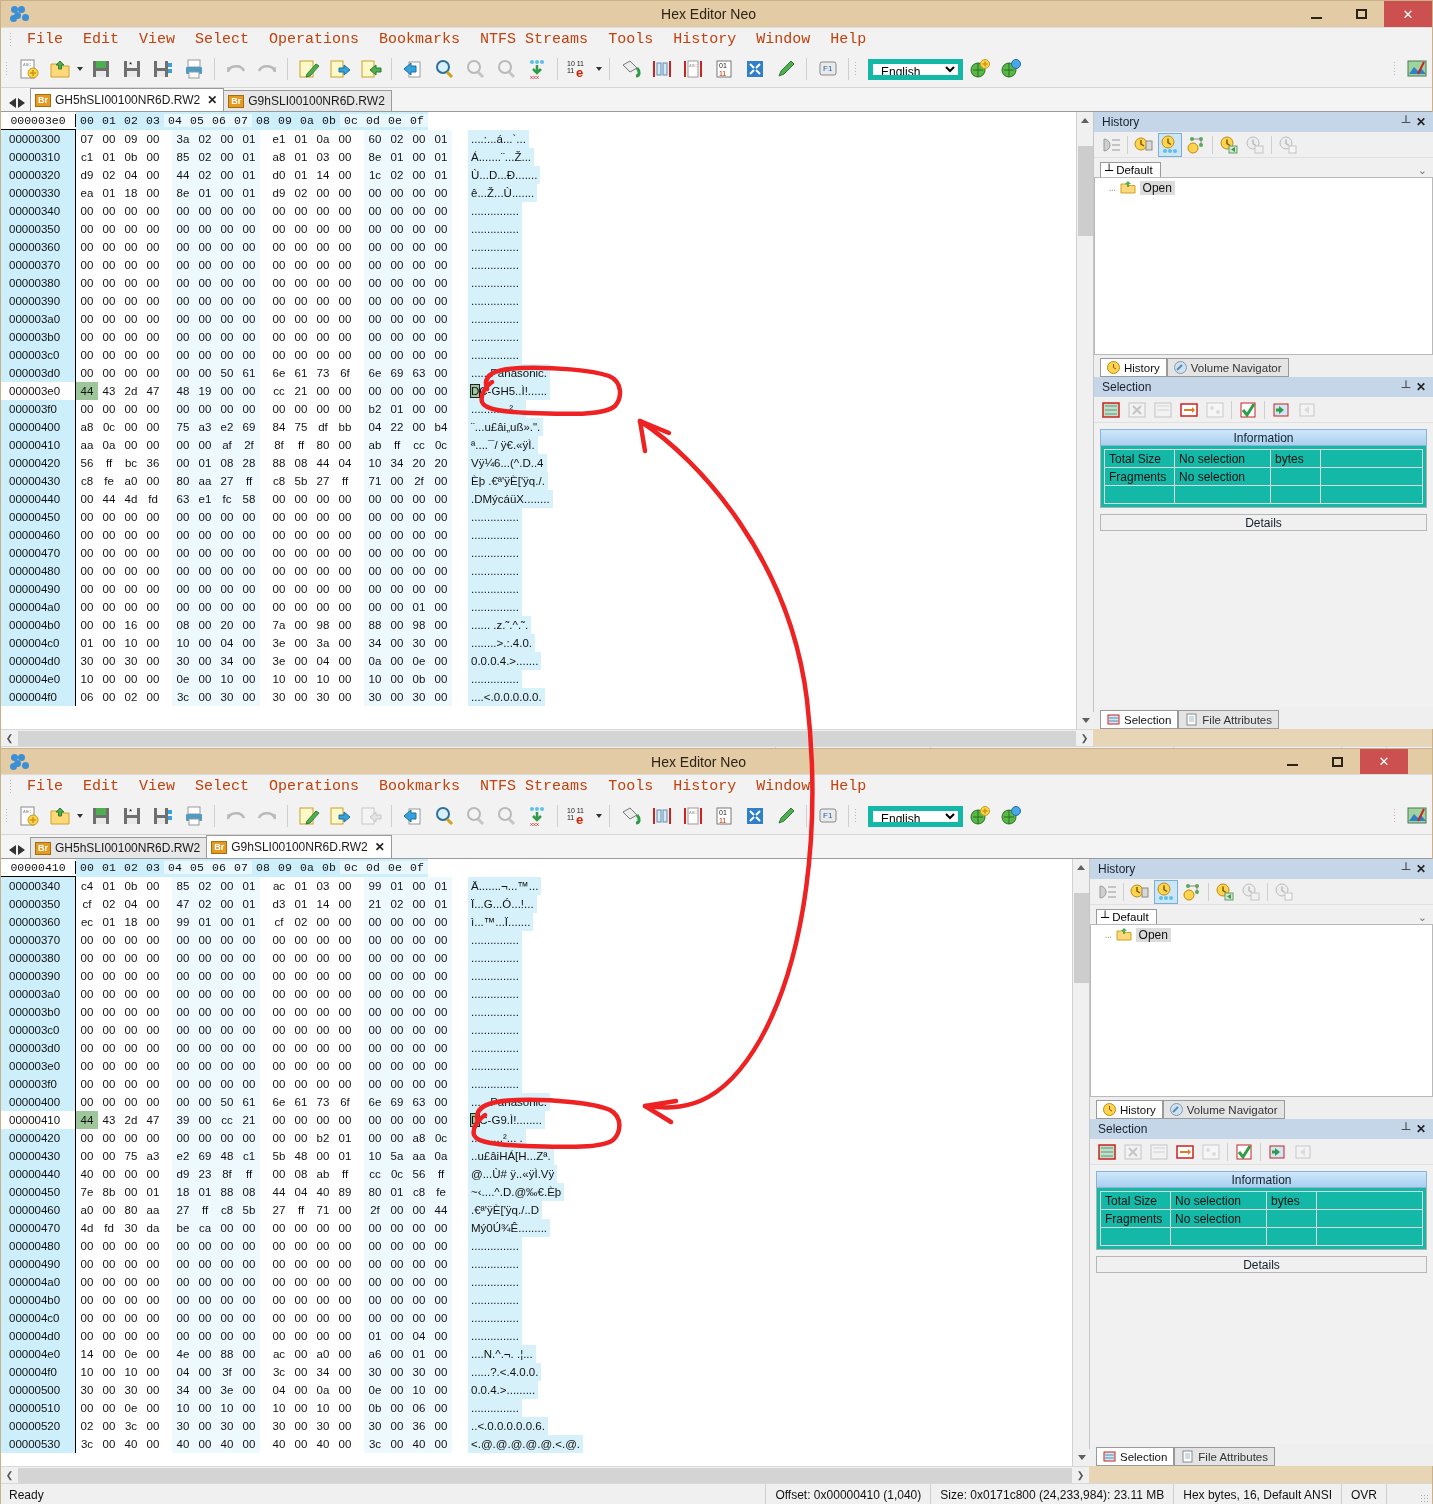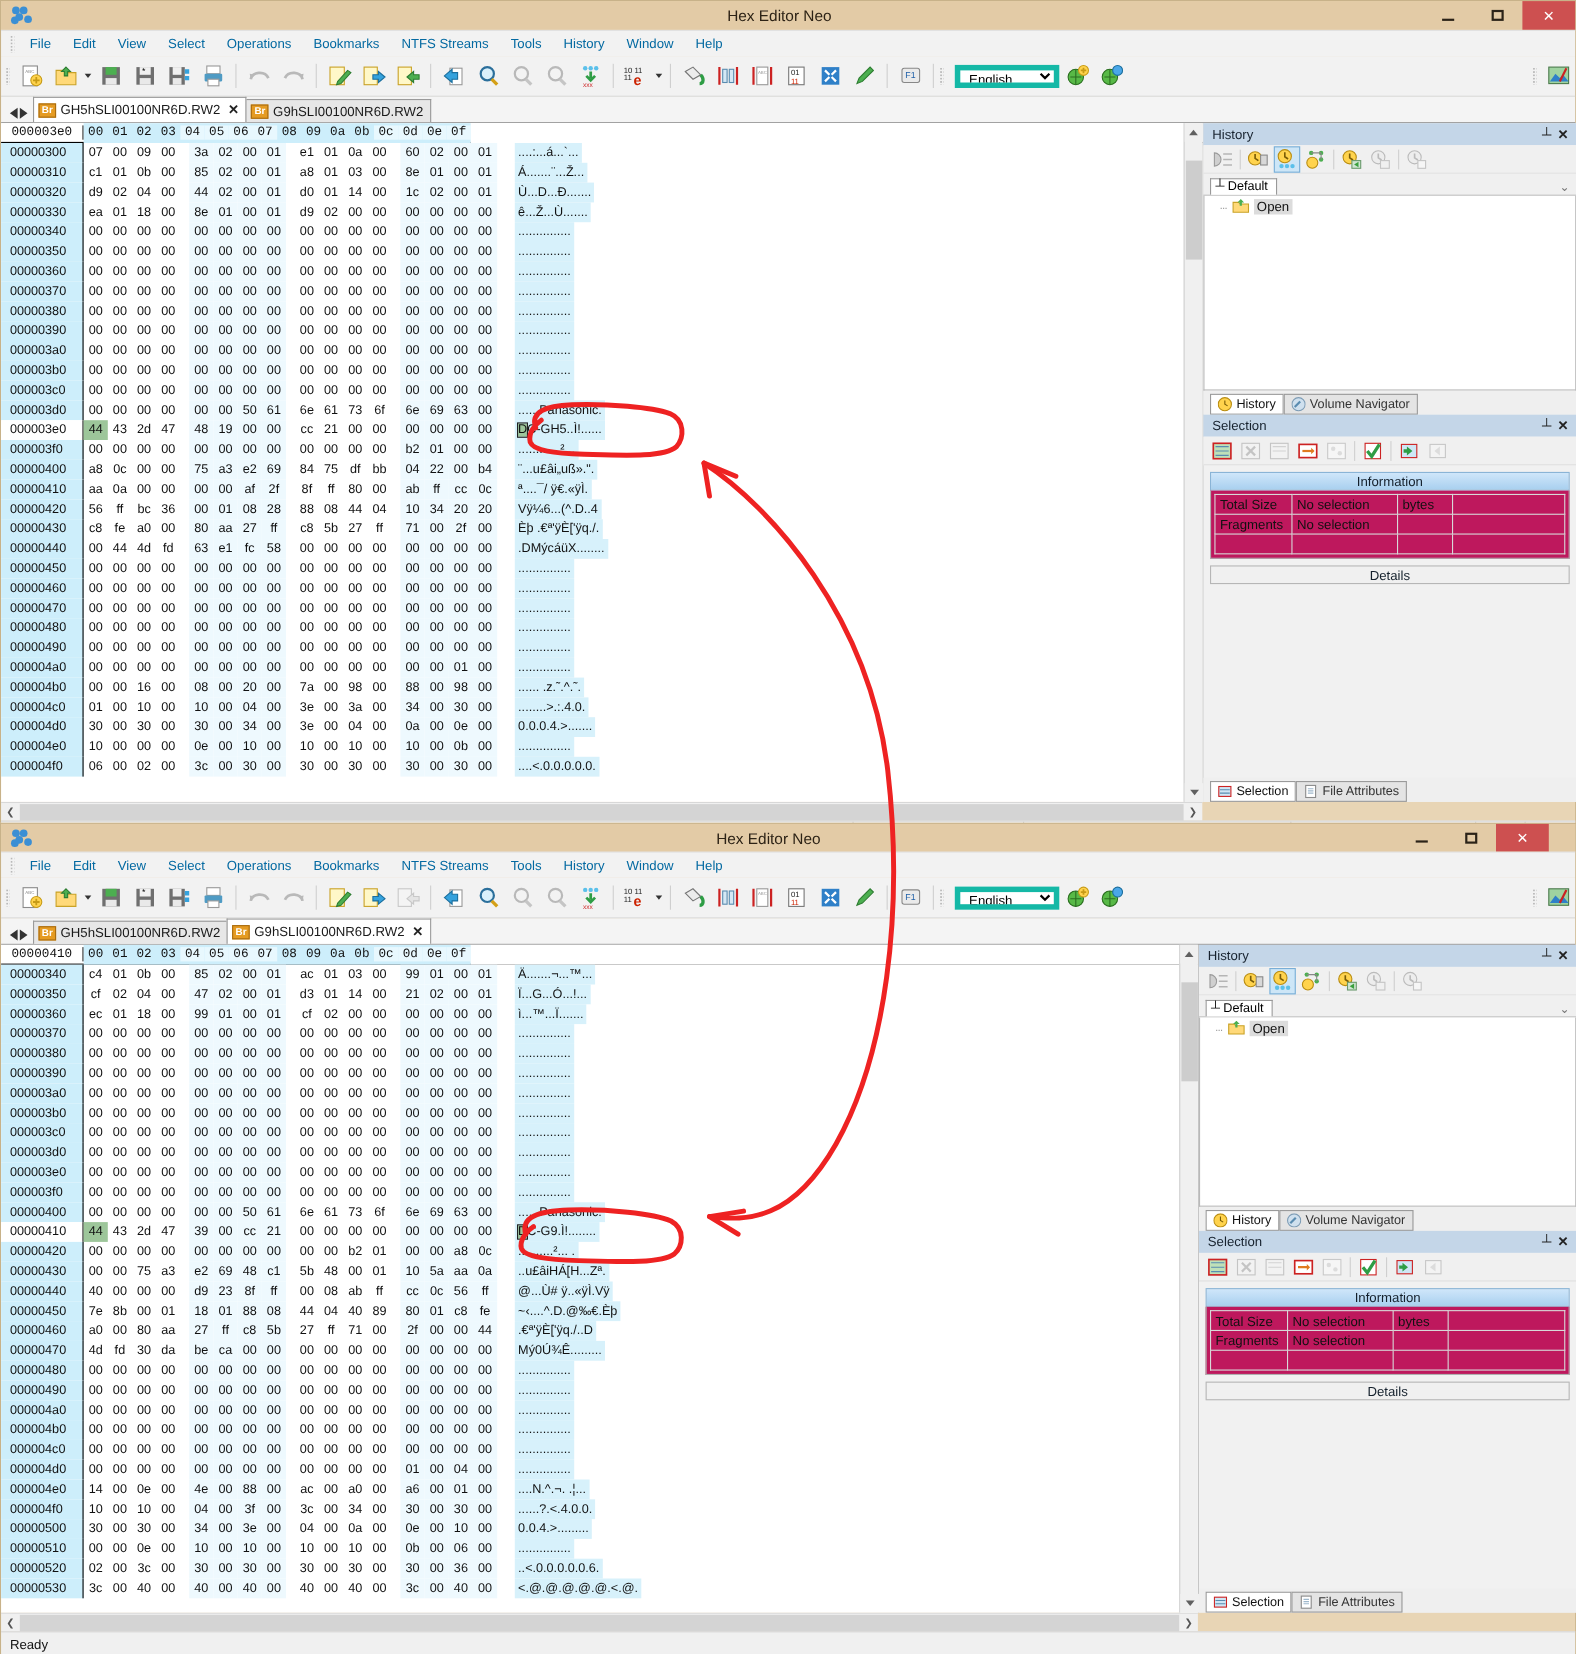--- a/index.html
+++ b/index.html
@@ -73,24 +73,25 @@
   .menubar {
     height: 24px;
     background: #f2f2f2;
     border-top: 1px solid #dcdcdc;
     display: flex;
     align-items: center;
     padding-left: 8px;
     gap: 0px;
   }
   .menu-item {
-    font-size: 12px;
-    color: #0369a1;
+    font-size: 15px;
+    color: #c2410c;
     padding: 3px 10px;
     white-space: nowrap;
+    font-family: Liberation Mono, monospace;
   }
   .grip {
     width: 4px; height: 16px;
     margin-right: 4px;
     background-image: radial-gradient(#b9b9b9 1px, transparent 1px);
     background-size: 3px 3px;
     flex: none;
   }
 
   
@@ -316,21 +317,21 @@
 
   .group-box { margin: 6px 6px 0 6px; position:relative; }
   .gb-title {
     background: linear-gradient(#cfe6fa, #a9d0ef);
     border:1px solid #8ab4d6;
     text-align:center;
     font-size:12px;
     color:#14202c;
     height:17px; line-height:16px;
   }
-  .gb-inner { border:1px solid #b0b0b0; border-top:none; background:#be185d; padding:3px; }
+  .gb-inner { border:1px solid #b0b0b0; border-top:none; background:#14b8a6; padding:3px; }
   .kvtable { width:100%; border-collapse:collapse; font-size:12px; }
   .kvtable td { border:1px solid #d8d8d8; padding:1px 4px; height:18px; color:#111; }
   .kv-k { width:70px; }
   .kv-v { width:96px; }
   .kv-u { width:50px; }
 
   
   .statusbar {
     height: 22px;
     background: #f0f0f0;
@@ -2955,20 +2956,30 @@
   </div>
 
   <div class="hscroll" style="width:1088px;">
     <div class="hs-arrow">❮</div>
     <div class="hs-track"></div>
     <div class="hs-arrow">❯</div>
   </div>
 
   <div class="statusbar">
     <span class="sb-ready">Ready</span>
+    <span class="sb-cells">
+      <span class="sb-cell">Offset: 0x00000410 (1,040)</span>
+      <span class="sb-cell">Size: 0x0171c800 (24,233,984): 23.11 MB</span>
+      <span class="sb-cell">Hex bytes, 16, Default ANSI</span>
+      <span class="sb-cell">OVR</span>
+      <span class="sb-cell" style="width:30px"></span>
+      <span class="sb-grip">
+          <span></span>
+        </span>
+    </span>
   </div>
 </div>
 
 <svg id="annot" viewBox="0 0 1433 1504">
   <g fill="none" stroke="#ee2222" stroke-width="4.5" stroke-linecap="round" stroke-linejoin="round">
     <path d="M487 389 C482 374 496 369 520 368 C553 367 592 370 609 376 C623 382 622 398 615 406 C604 416 566 414 531 413 C504 412 485 410 482 402 C480 394 486 386 492 382"></path>
     <path d="M478 1122 C473 1106 490 1101 517 1100 C552 1099 594 1103 610 1110 C623 1117 621 1133 613 1140 C601 1149 561 1147 526 1146 C498 1145 477 1143 474 1135 C472 1127 479 1119 485 1115"></path>
     <path d="M640 421 C700 460 790 560 807 700 C822 830 805 960 760 1040 C720 1110 680 1110 645 1106"></path>
     <path d="M640 421 L669 433 M640 421 L645 451"></path>
     <path d="M645 1106 L676 1101 M645 1106 L671 1122"></path>

